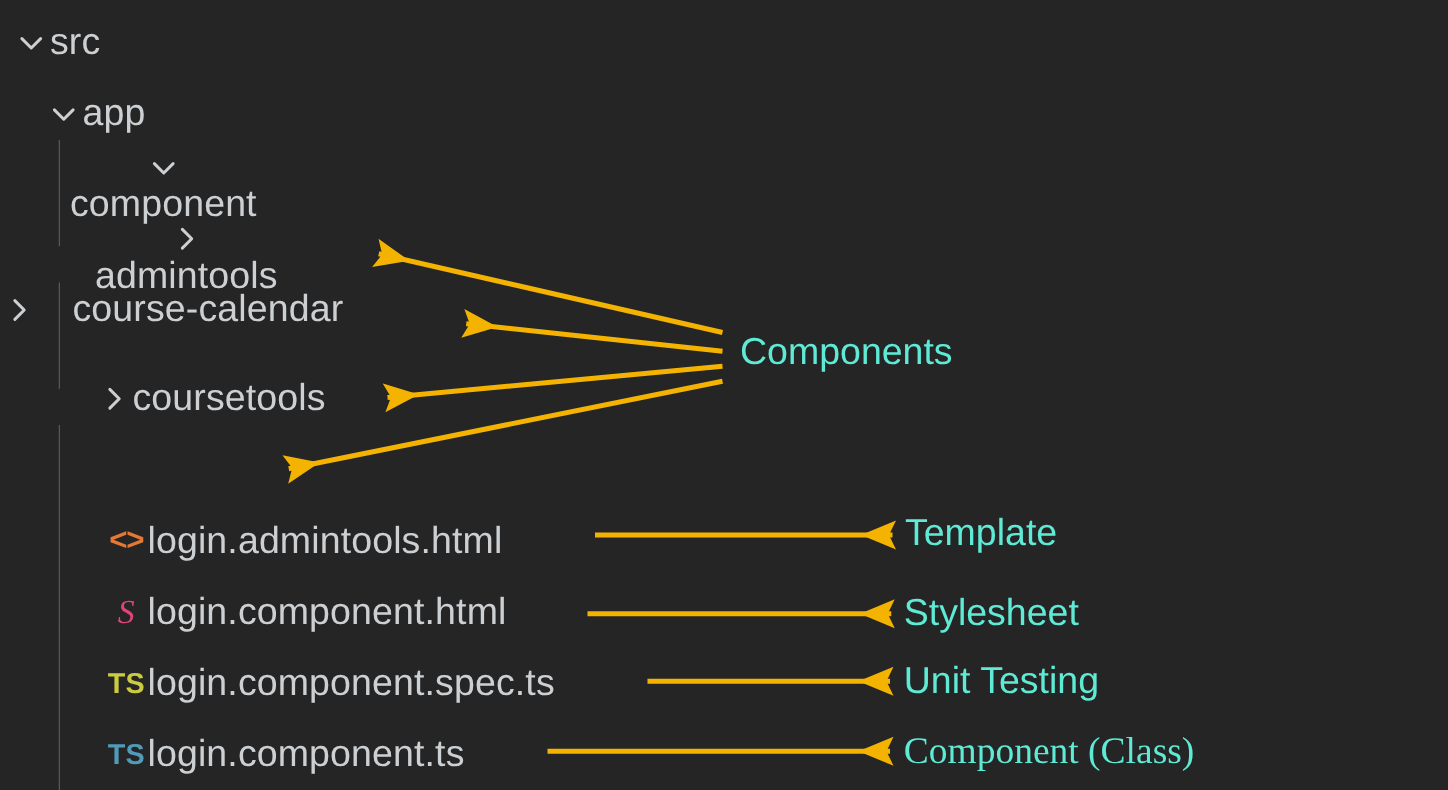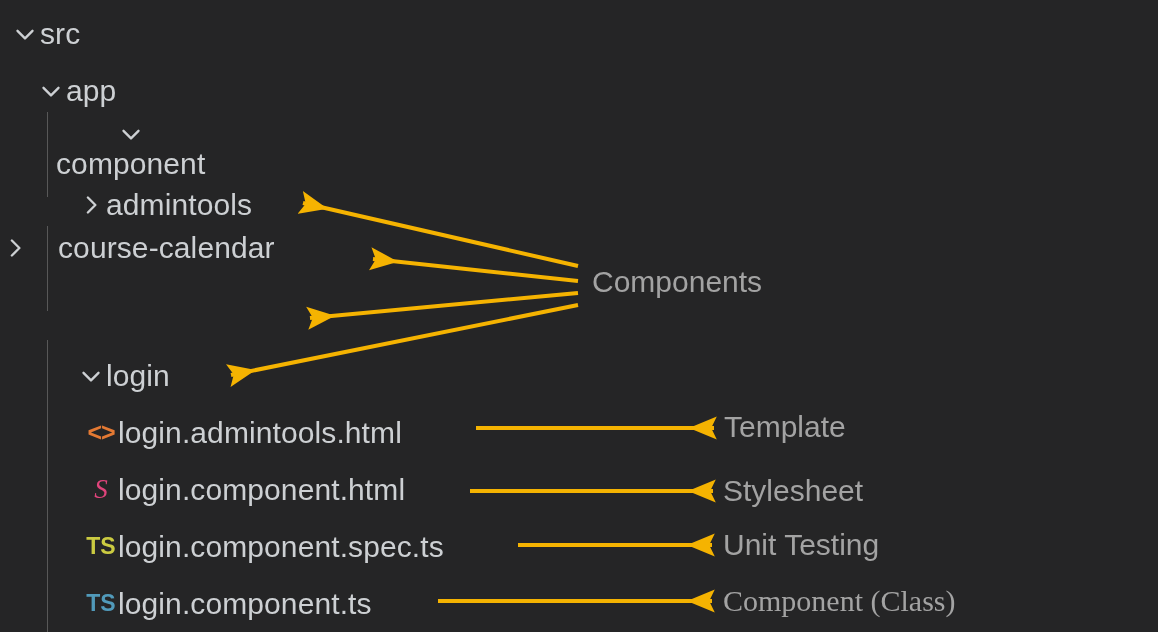--- a/index.html
+++ b/index.html
@@ -60,21 +60,21 @@
   
   .guide {
     position: absolute;
     width: 1px;
     background: #585858;
   }
 
   
   .anno {
     position: absolute;
-    color: #a3a3a3;
+    color: #5eead4;
     font-size: 30px;
     line-height: 1;
     white-space: nowrap;
   }
 
   
   #arrows {
     position: absolute;
     left: 0;
     top: 0;
@@ -112,47 +112,47 @@
 
   <div class="row" style="top:119px; padding-left:56px;flex-direction:column;">
     <span class="twisty">
       <svg width="30" height="30" viewBox="0 0 24 24" fill="none" stroke="#cdd0d3" stroke-width="1.9" stroke-linecap="round" stroke-linejoin="round">
           <polyline points="6 9.5 12 15.5 18 9.5"></polyline>
         </svg>
     </span>
     <span class="rowlabel">component</span>
   </div>
 
-  <div class="row" style="top:176px; padding-left:76px;">
+  <div class="row" style="top:176px; padding-left:76px;flex-direction:column;">
     <span class="twisty">
       <svg width="30" height="30" viewBox="0 0 24 24" fill="none" stroke="#cdd0d3" stroke-width="1.9" stroke-linecap="round" stroke-linejoin="round">
           <polyline points="9.5 6 15.5 12 9.5 18"></polyline>
         </svg>
     </span>
     <span class="rowlabel">admintools</span>
   </div>
 
   <div class="row" style="top:219px; gap:28px;">
     <span class="twisty">
       <svg width="30" height="30" viewBox="0 0 24 24" fill="none" stroke="#cdd0d3" stroke-width="1.9" stroke-linecap="round" stroke-linejoin="round">
           <polyline points="9.5 6 15.5 12 9.5 18"></polyline>
         </svg>
     </span>
     <span class="rowlabel">course-calendar</span>
   </div>
 
-
-  <div class="row" style="top:347px; padding-left:76px;">
+  <div class="row" style="top:290px; padding-left:76px;">
     <span class="twisty">
       <svg width="30" height="30" viewBox="0 0 24 24" fill="none" stroke="#cdd0d3" stroke-width="1.9" stroke-linecap="round" stroke-linejoin="round">
-          <polyline points="6 9.5 12 15.5 18 9.5"></polyline>
+          <polyline points="9.5 6 15.5 12 9.5 18"></polyline>
         </svg>
     </span>
-    <span class="rowlabel">login</span>
+    <span class="rowlabel">coursetools</span>
   </div>
+
 
   <div class="row" style="top:404px; padding-left:84px;">
     <span class="ficon html-i">&lt;&gt;</span>
     <span class="rowlabel">login.admintools.html</span>
   </div>
 
   <div class="row" style="top:461px; padding-left:84px;">
     <span class="ficon scss-i">S</span>
     <span class="rowlabel">login.component.html</span>
   </div>

